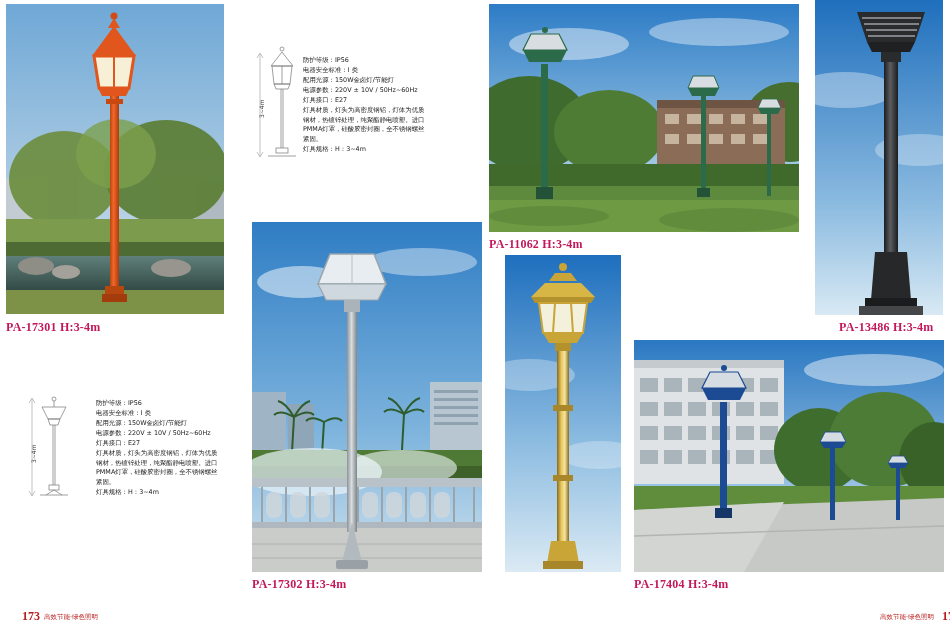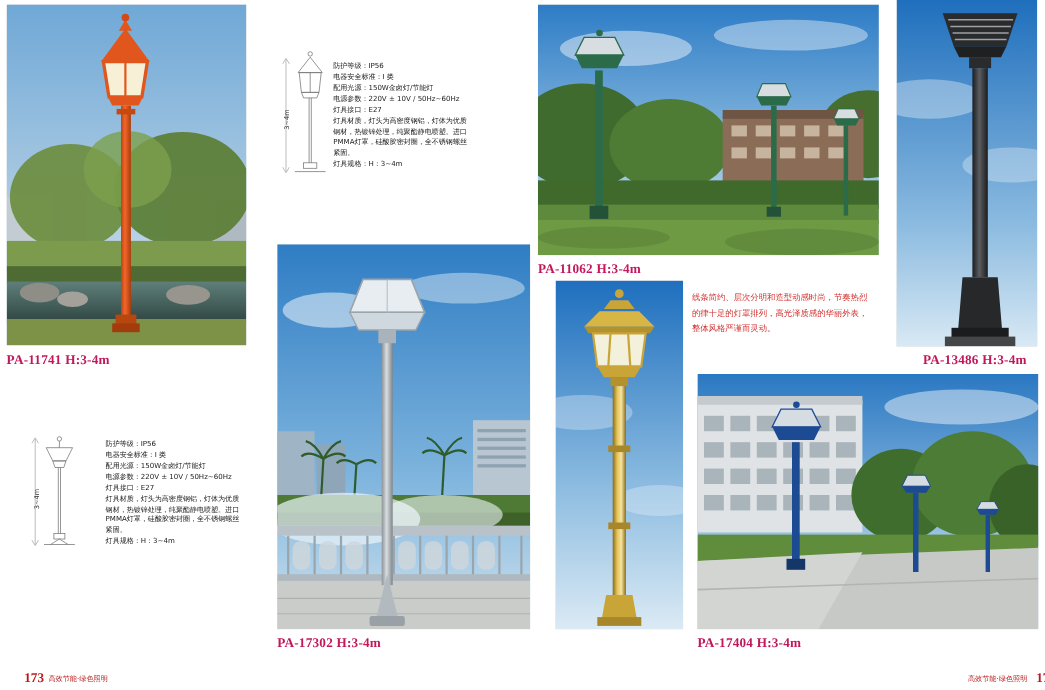--- a/index.html
+++ b/index.html
@@ -139,21 +139,21 @@
       <polygon points="108,22 130,52 86,52" fill="#e1561c"></polygon>
       <polygon points="108,14 114,24 102,24" fill="#e1561c"></polygon>
       <circle cx="108" cy="12" r="3.5" fill="#d24b16"></circle>
       <path d="M88 52 L128 52 L123 84 L93 84 Z" fill="#fdf3d6" opacity="0.95"></path>
       <path d="M88 52 L128 52 L123 84 L93 84 Z" fill="none" stroke="#e1561c" stroke-width="3"></path>
       <line x1="108" y1="52" x2="108" y2="84" stroke="#e1561c" stroke-width="2"></line>
       <path d="M92 84 L124 84 L120 92 L96 92 Z" fill="#e1561c"></path>
       <rect x="100" y="95" width="17" height="5" fill="#c8490f"></rect>
     </svg>
   </div>
-  <div class="caption" style="left:6px; top:320px;">PA-11741  H:3-4m</div>
+  <div class="caption" style="left:6px; top:320px;">PA-17301  H:3-4m</div>
 
   <div class="drawing" style="left:252px; top:40px; width:60px; height:122px;">
     <svg width="60" height="122" viewBox="0 0 60 122">
       <g stroke="#777" stroke-width="0.7" fill="none">
         <polygon points="30,12 41,26 19,26"></polygon>
         <path d="M20 26 L40 26 L38 44 L22 44 Z"></path>
         <line x1="30" y1="26" x2="30" y2="44"></line>
         <path d="M22 44 L38 44 L36 49 L24 49 Z"></path>
         <line x1="29" y1="49" x2="29" y2="108"></line>
         <line x1="31" y1="49" x2="31" y2="108"></line>
@@ -399,23 +399,20 @@
 
       <rect x="69" y="62" width="14" height="190" fill="url(#pole4)"></rect>
 
       <path d="M60 252 L92 252 L96 300 L56 300 Z" fill="#26282a"></path>
       <rect x="50" y="298" width="52" height="10" fill="#1b1c1e"></rect>
       <rect x="44" y="306" width="64" height="9" fill="#444648"></rect>
     </svg>
   </div>
   <div class="caption" style="left:839px; top:320px;">PA-13486  H:3-4m</div>
 
-  <div class="redtext" style="left:629px; top:264px;">线条简约、层次分明和造型动感时尚，节奏热烈
-的律十足的灯罩排列，高光泽质感的华丽外表，
-整体风格严谨而灵动。</div>
 
   <div class="photo" style="left:505px; top:255px; width:116px; height:317px;">
     <svg width="116" height="317" viewBox="0 0 116 317">
       <defs>
         <linearGradient id="sky5" x1="0" y1="0" x2="0" y2="1">
           <stop offset="0%" stop-color="#1e6fbe"></stop>
           <stop offset="60%" stop-color="#8ebde1"></stop>
           <stop offset="100%" stop-color="#dbeaf4"></stop>
         </linearGradient>
         <linearGradient id="gold1" x1="0" y1="0" x2="1" y2="0">

